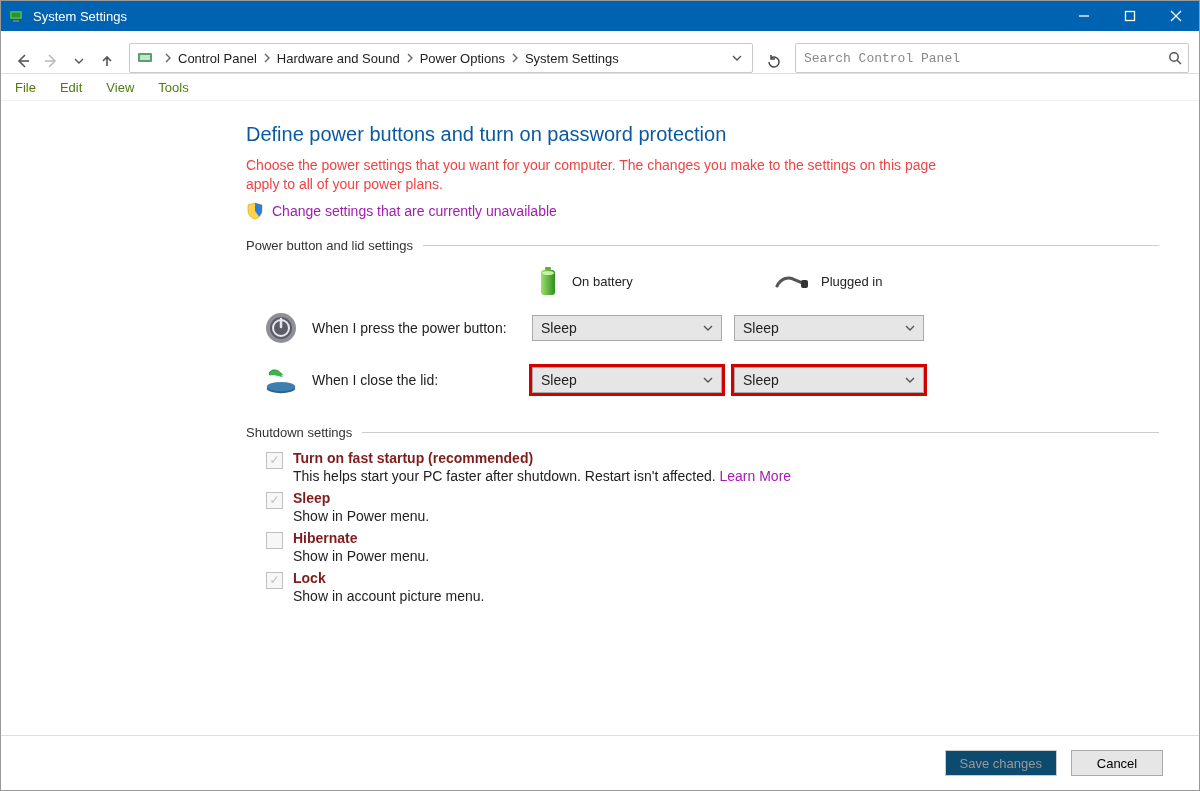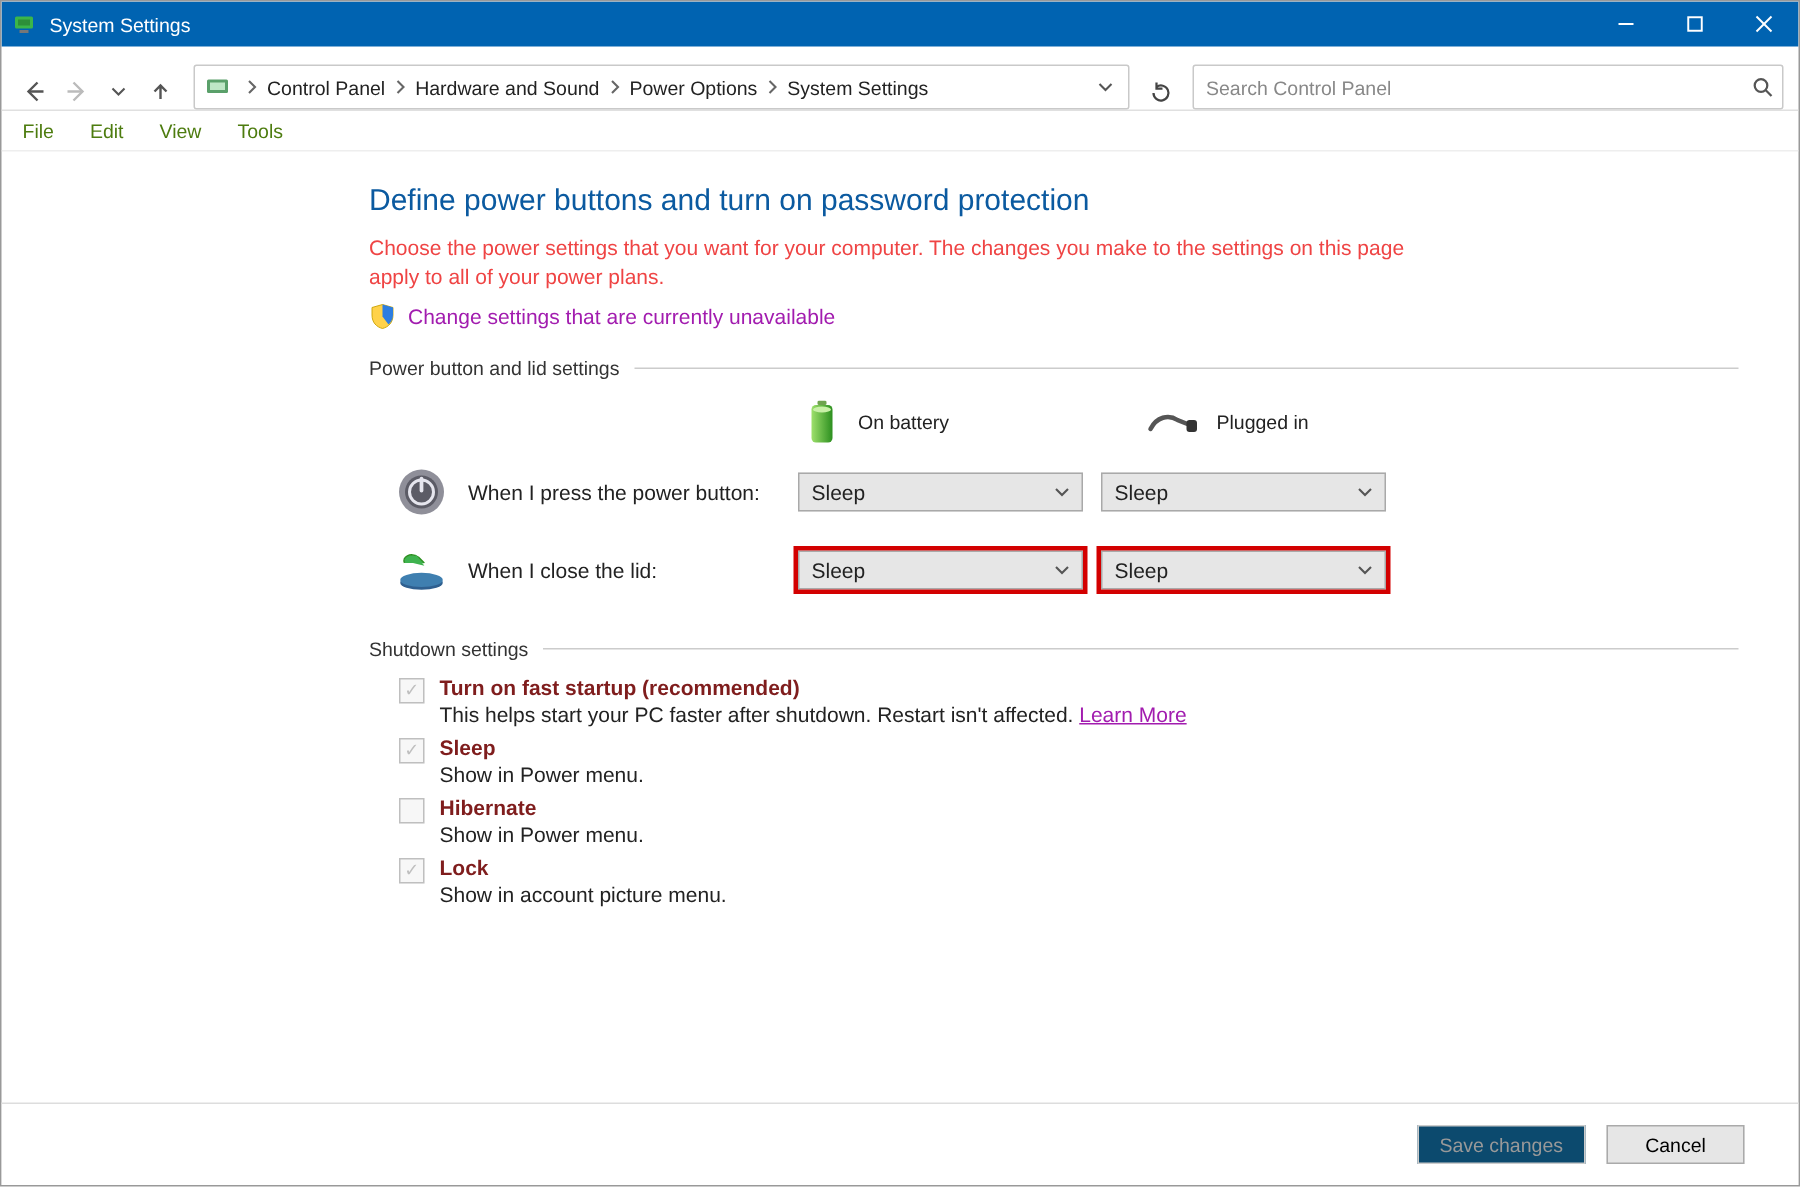--- a/index.html
+++ b/index.html
@@ -56,48 +56,48 @@
   }
   .addr .crumb-icon{width:18px;height:18px;margin-right:4px;display:flex;align-items:center;justify-content:center;}
   .addr .crumb{color:#222;white-space:nowrap;}
   .addr .sep{color:#666;margin:0 6px;}
   .addr .sep svg{stroke:#666;}
   .addr .tail{flex:1;}
   .addr .tailbtns{display:flex;align-items:center;gap:4px;}
   .round-btn{width:22px;height:22px;display:flex;align-items:center;justify-content:center;}
   .searchbox{
     width:380px;height:28px;border:1px solid #c9c9c9;border-radius:2px;
-    display:flex;align-items:center;padding:0 6px;color:#777;margin-left:6px;
+    display:flex;align-items:center;padding:0 6px;color:#777;margin-left:6px;font-family:Liberation Mono, monospace;
   }
   .searchbox input{flex:1;border:none;outline:none;font:inherit;color:#222;background:transparent;}
   .searchbox input::placeholder{color:#888;}
   .searchbox .s-icon{color:#555;}
 
   
   .menubar{
     height:26px;display:flex;align-items:center;gap:16px;
     padding:0 10px;border-bottom:1px solid #eee;font-size:13px;color:#4d7c0f;
     flex:0 0 auto;
   }
   .menubar .menu{padding:2px 4px;}
 
   
   .content{flex:1;overflow:auto;padding:22px 40px 10px 245px;font-size:14px;}
   .content h1{color:#0b5aa0;font-weight:400;font-size:20px;margin:0 0 10px 0;}
   .content .desc{max-width:710px;color:#ef4444;margin-bottom:8px;line-height:1.35;}
   .link{color:#a21caf;}
-  .link.u{text-decoration:underline;}
+  .link.u{}
   .shield-row{display:flex;align-items:center;gap:8px;margin:4px 0 18px;}
 
   .section-head{display:flex;align-items:center;margin:14px 0 10px;}
   .section-head .lbl{color:#333;font-size:13px;white-space:nowrap;padding-right:10px;}
   .section-head .line{flex:1;height:1px;background:#ccc;}
 
   
-  .col-headers{display:flex;margin-left:290px;gap:34px;padding:4px 0 6px 0;align-items:center;text-align:right;}
+  .col-headers{display:flex;margin-left:290px;gap:44px;padding:4px 0 6px 0;align-items:center;text-align:right;}
   .col-head{display:flex;align-items:center;gap:12px;width:195px;}
   .col-head .cap{font-size:13px;}
 
   
   .setting-row{display:flex;align-items:center;margin:8px 0;}
   .setting-row .row-icon{width:34px;height:34px;margin-left:18px;margin-right:14px;display:flex;align-items:center;justify-content:center;}
   .setting-row .row-label{width:220px;font-size:14px;}
   .setting-row .dd-wrap{display:flex;gap:12px;}
   .dd{
     width:190px;height:26px;border:1px solid #a9a9a9;background:#e6e6e6;

